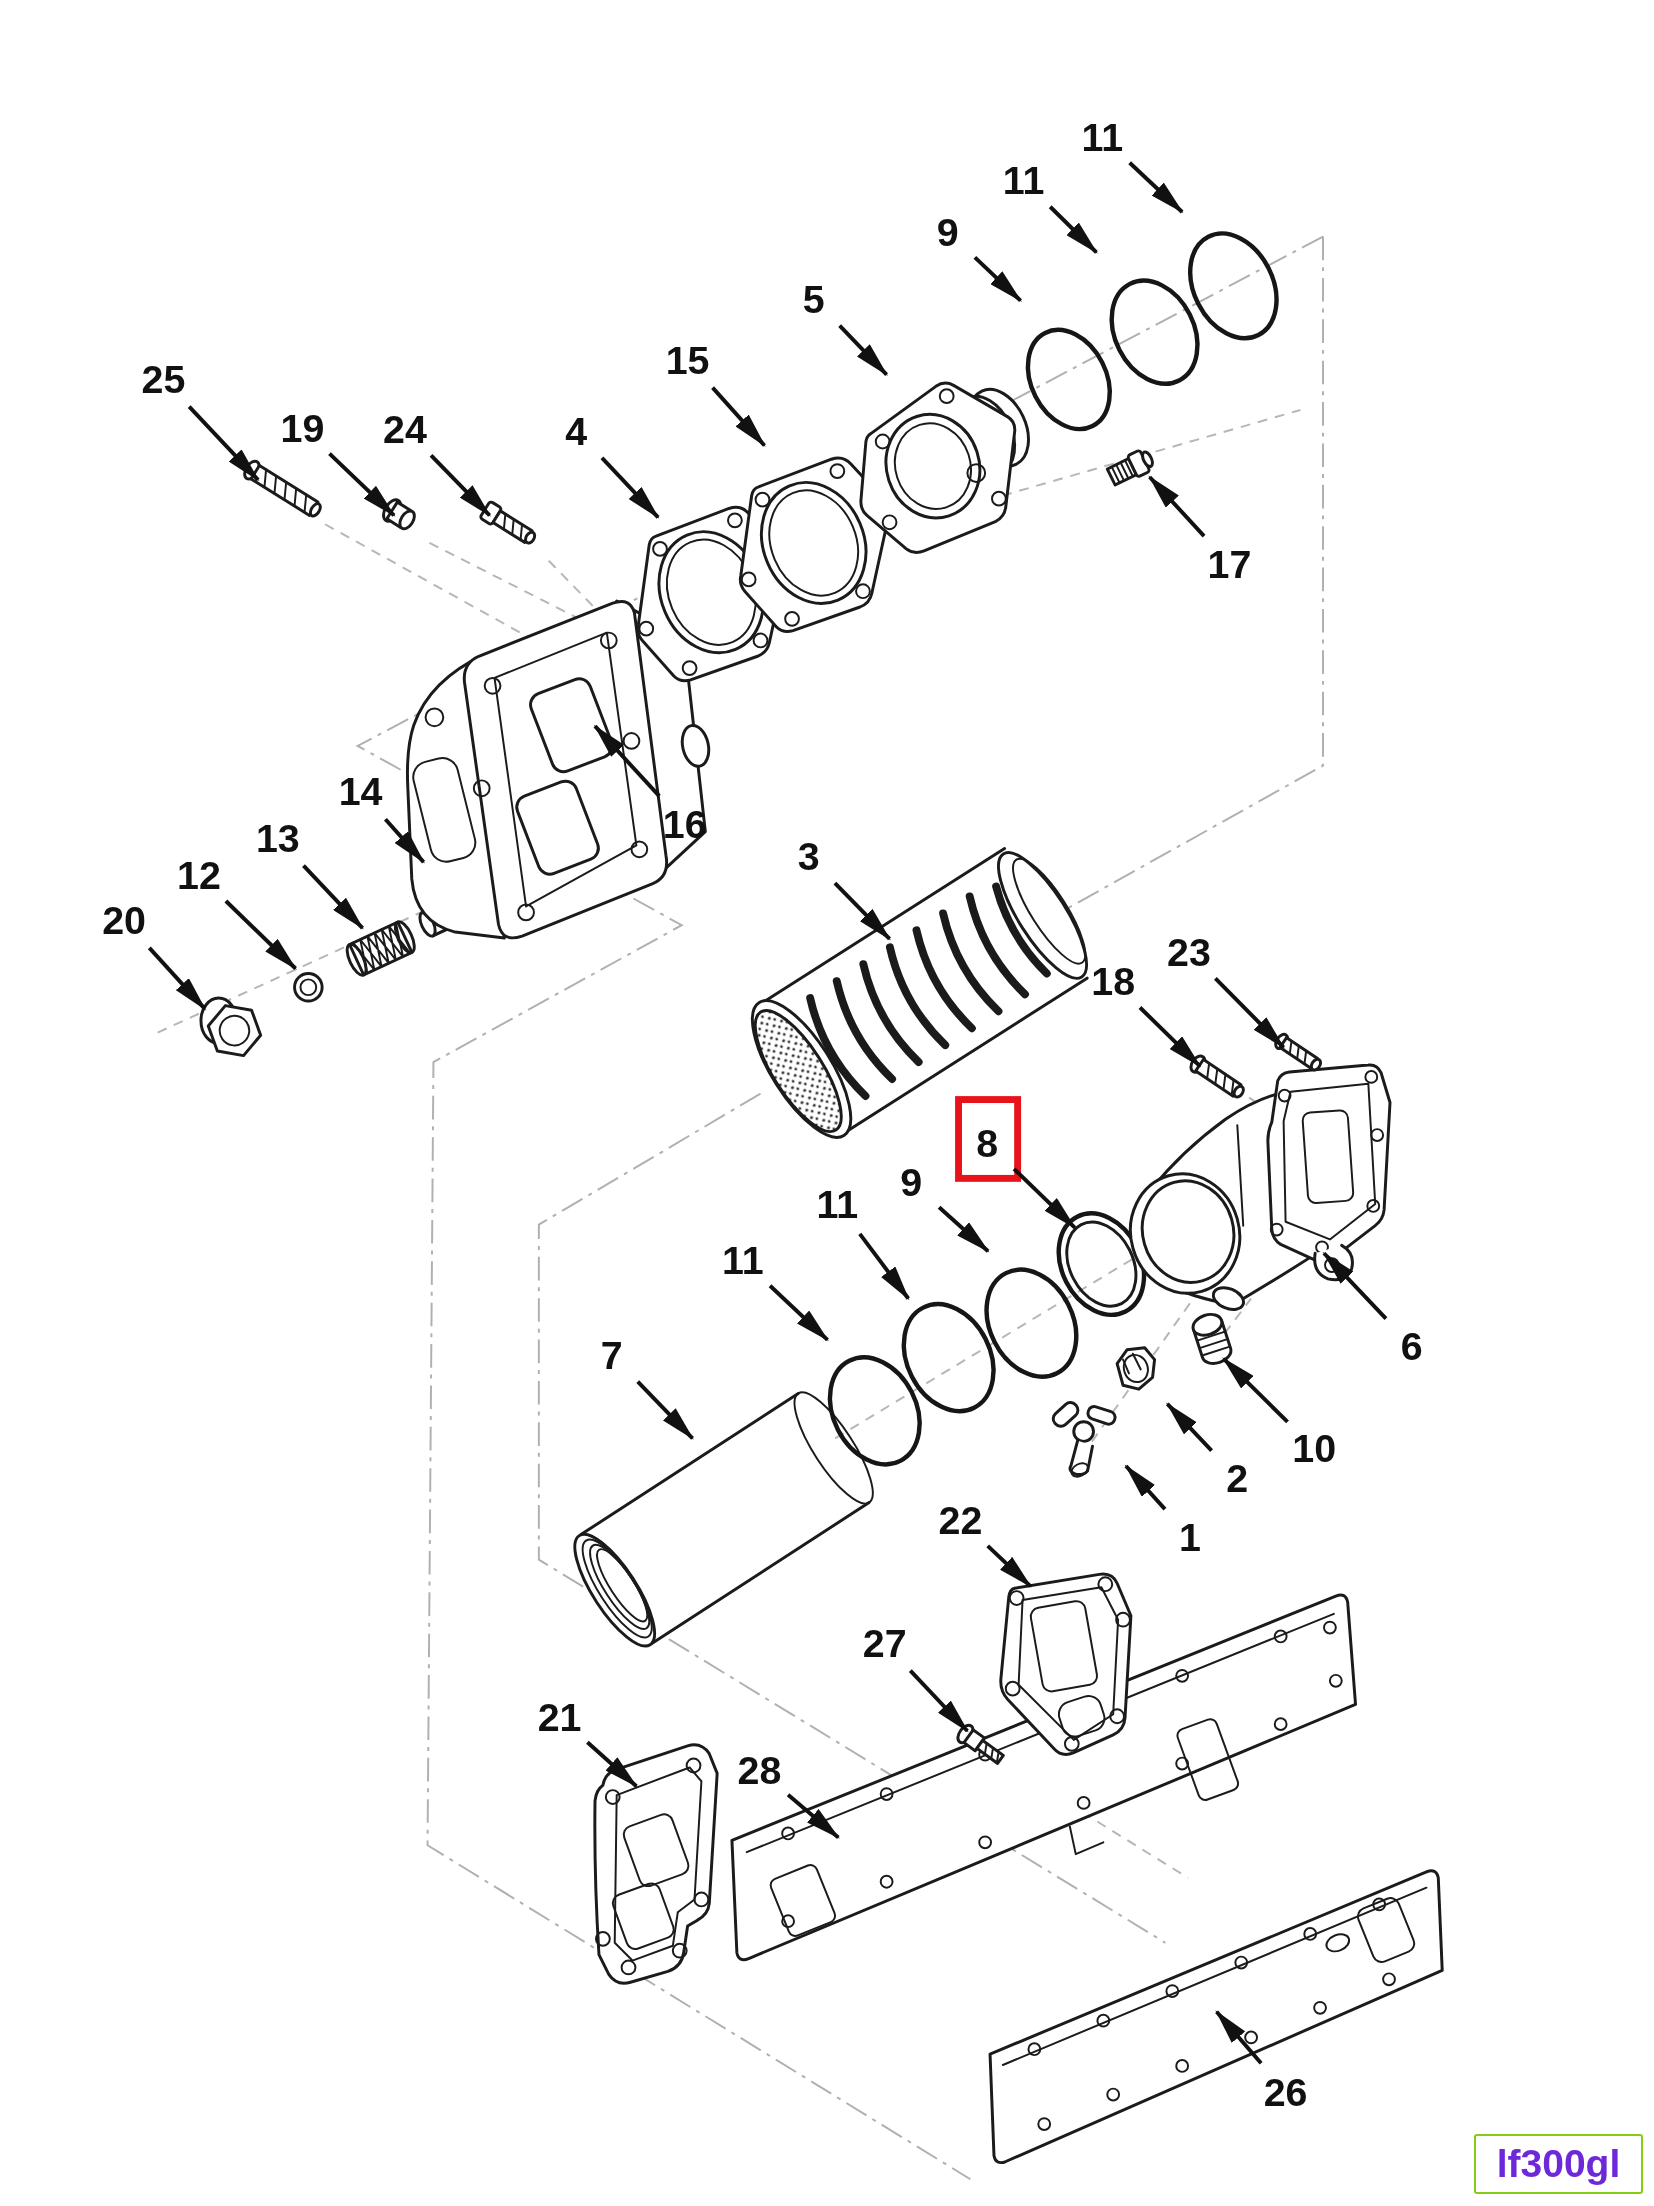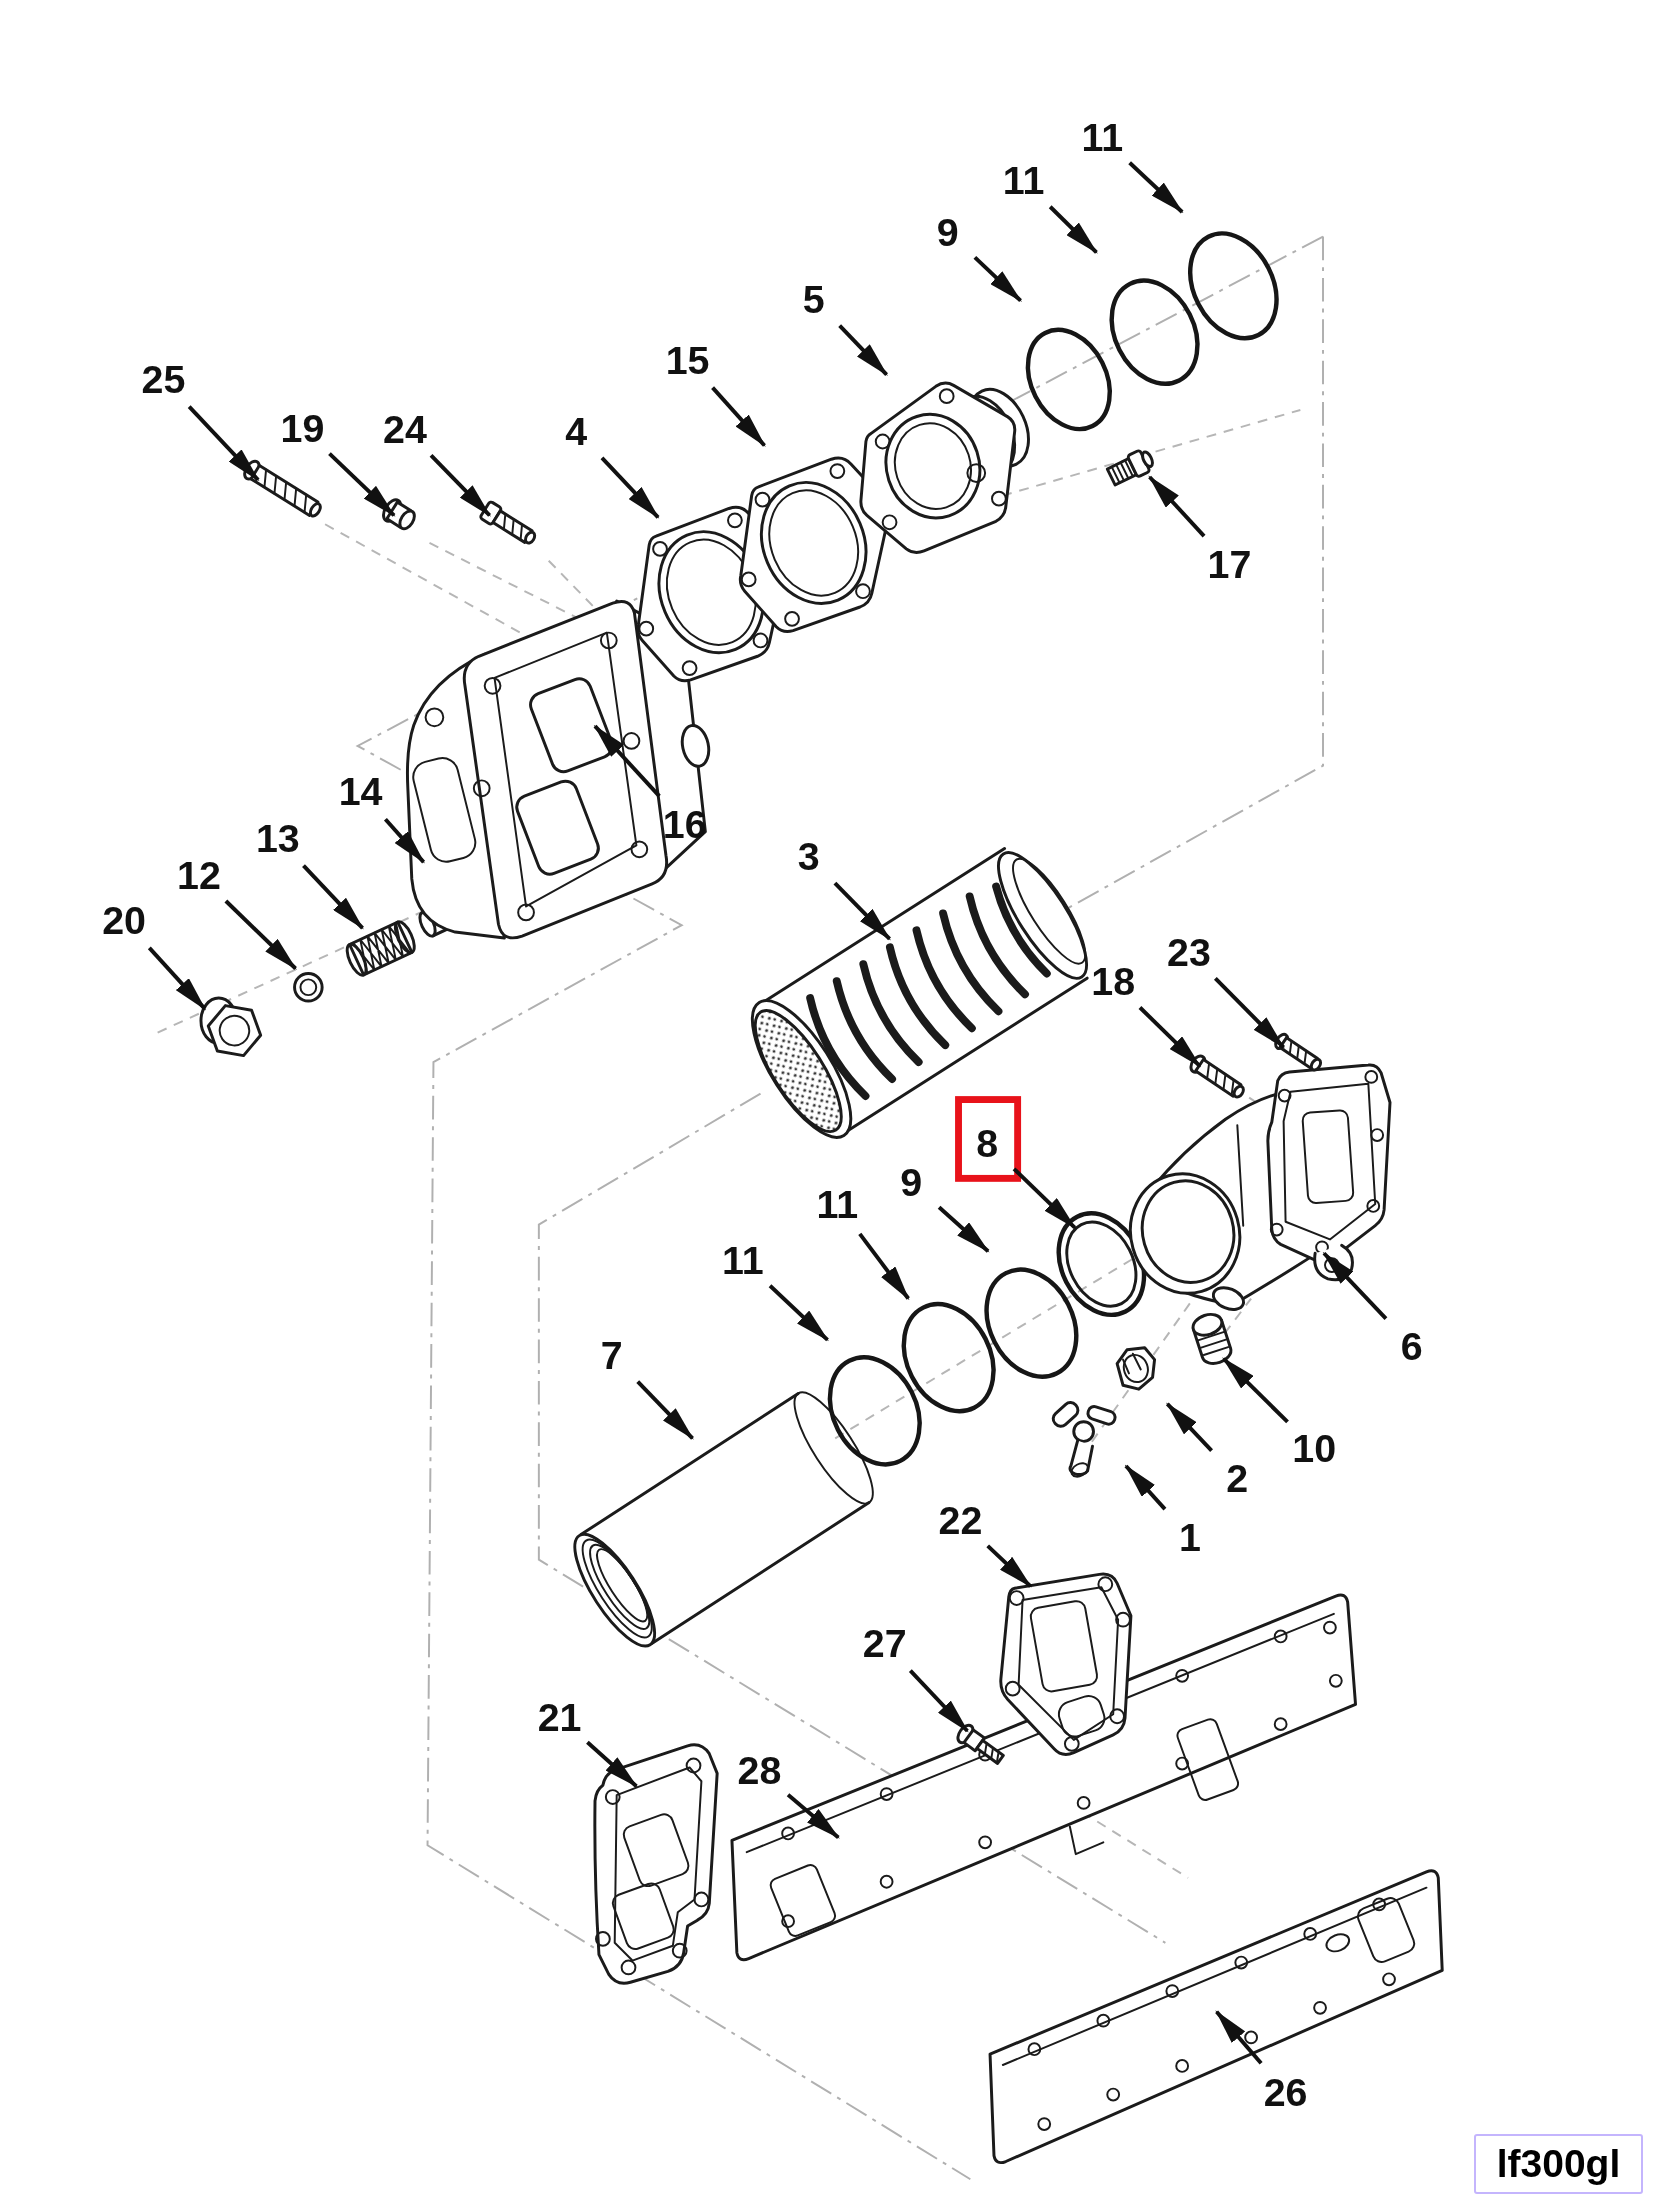--- a/index.html
+++ b/index.html
@@ -9,23 +9,23 @@
   
   .ln{fill:none;stroke:#1b1b1b;stroke-width:3;stroke-linecap:round;stroke-linejoin:round;}
   .lnw{fill:#ffffff;stroke:#1b1b1b;stroke-width:3;stroke-linecap:round;stroke-linejoin:round;}
   .thin{stroke-width:2;}
   .ring{fill:none;stroke:#161616;stroke-width:4.5;}
   .slot{fill:none;stroke:#1b1b1b;stroke-width:8;stroke-linecap:round;}
   .dcl{fill:none;stroke:#b0b0b0;stroke-width:2;stroke-dasharray:24 7 4 7;}
   .dsh{fill:none;stroke:#b6b6b6;stroke-width:2;stroke-dasharray:10 8;}
   .callout-line{stroke:#111;stroke-width:4;}
   .callout-text{font:700 40px "Liberation Sans",sans-serif;fill:#111;text-anchor:middle;dominant-baseline:central;}
-  .code-box{position:absolute;left:1474px;top:2134px;width:165px;height:56px;border:2px solid #c4b5fd;
+  .code-box{position:absolute;left:1474px;top:2134px;width:165px;height:56px;border:2px solid #84cc16;
     border-radius:3px;background:#fff;display:flex;align-items:center;justify-content:center;
-    font:700 39px "Liberation Sans",sans-serif;color:#000000;}
+    font:700 39px "Liberation Sans",sans-serif;color:#6d28d9;}
 </style>
 </head>
 <body>
 
 <div class="stage">
 <svg width="1655" height="2207" viewBox="0 0 1680 2240">
   <defs>
     <marker id="arrowhead" markerUnits="userSpaceOnUse" markerWidth="36" markerHeight="18" refX="34" refY="9" orient="auto">
       <path d="M0,0 L36,9 L0,18 Z" fill="#111"></path>
     </marker>

